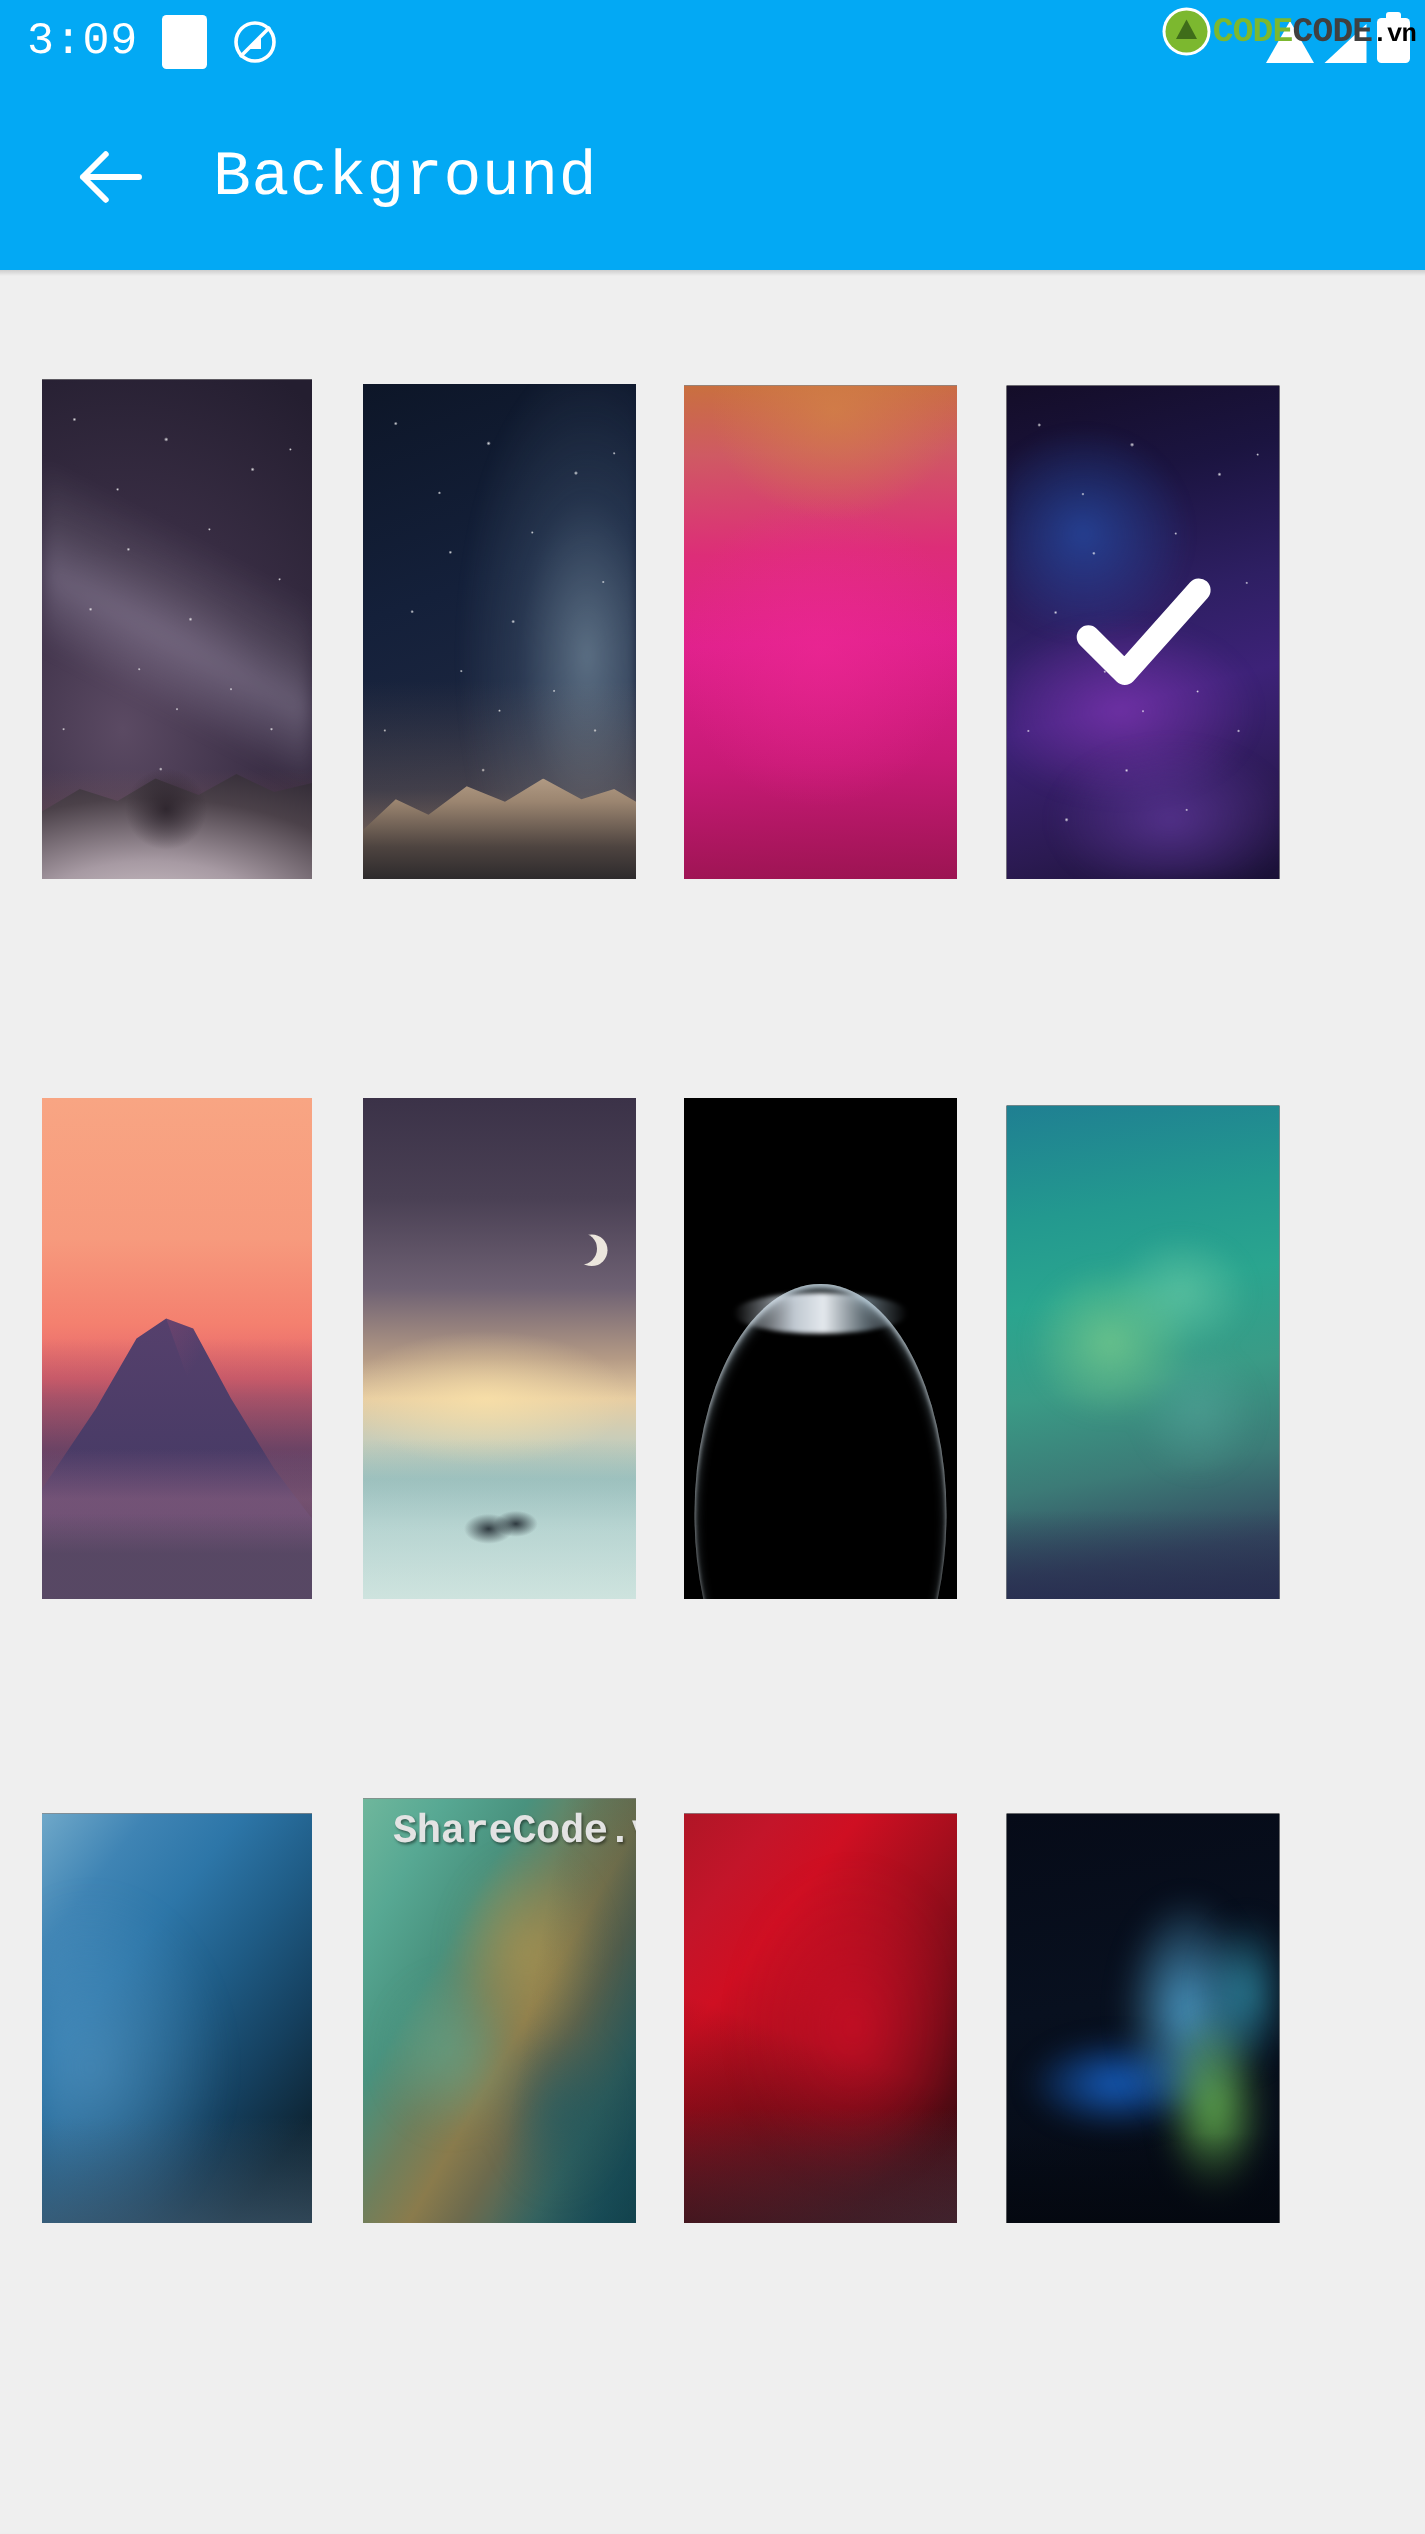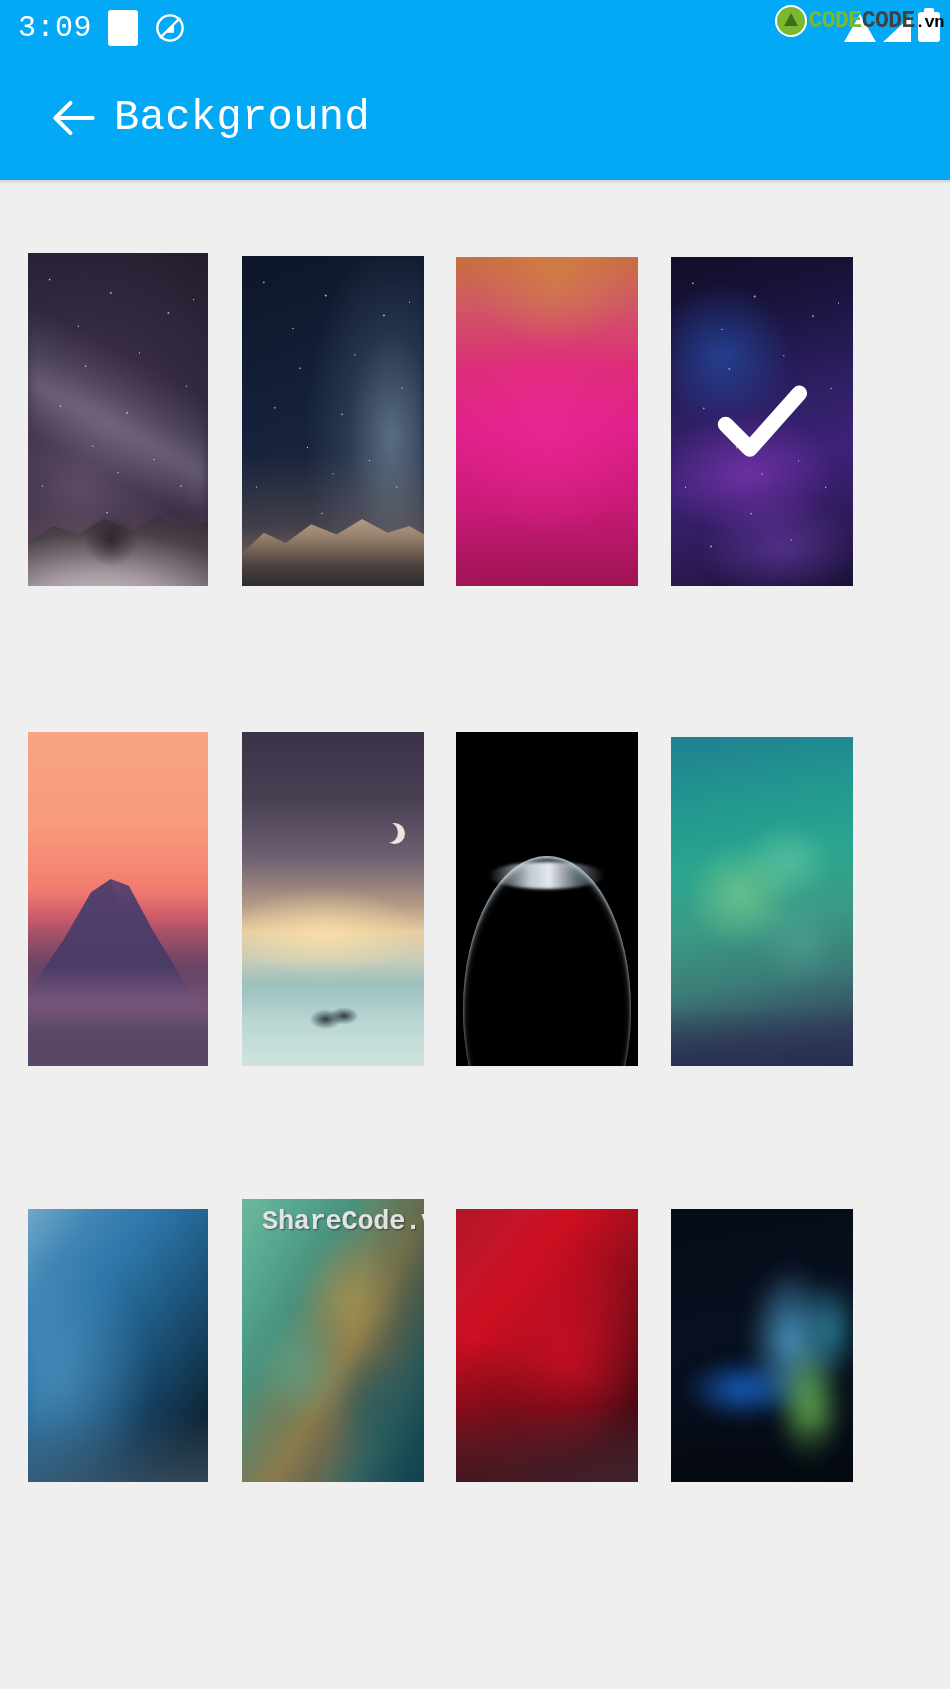--- a/index.html
+++ b/index.html
@@ -59,21 +59,21 @@
   #wm-code { color:#404040; }
   #wm-vn { color:#000000; font-size:17px; }
 
   
   #app-bar {
     position:absolute; top:56px; left:0; width:950px; height:124px;
     background:#03A9F4; display:flex; align-items:center; padding-left:46px;
   }
   #back-arrow { width:56px; height:56px; flex:none; cursor:pointer; }
   #page-title {
-    color:#ffffff; font-size:42px; font-weight:400; margin-left:12px;
+    color:#ffffff; font-size:42px; font-weight:400; margin-left:40px;
     letter-spacing:0.4px; line-height:1;
   }
   #appbar-shadow {
     position:absolute; top:180px; left:0; width:950px; height:4px;
     background:linear-gradient(to bottom, rgba(0,0,0,0.14), rgba(0,0,0,0));
   }
 
   
   #grid {
     position:absolute; top:184px; left:0; width:950px; height:1389px;

